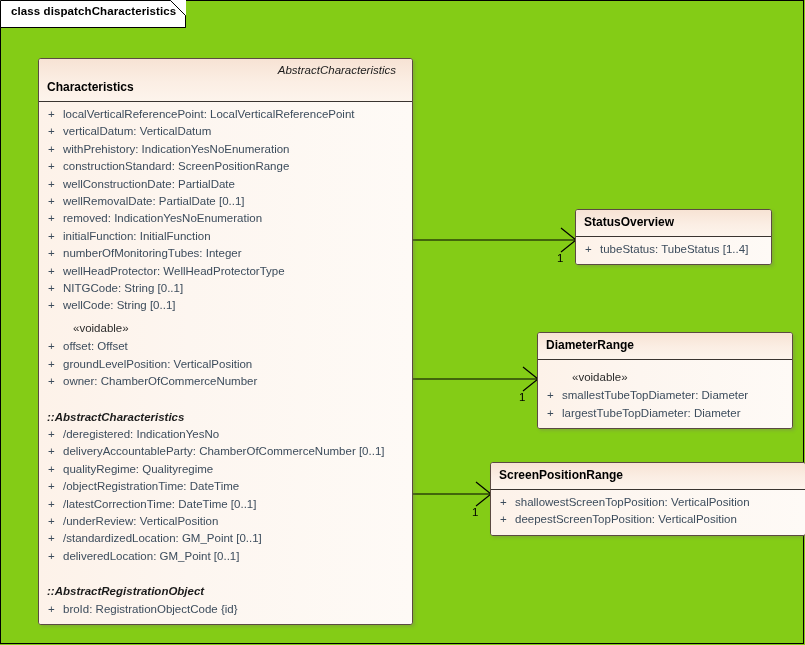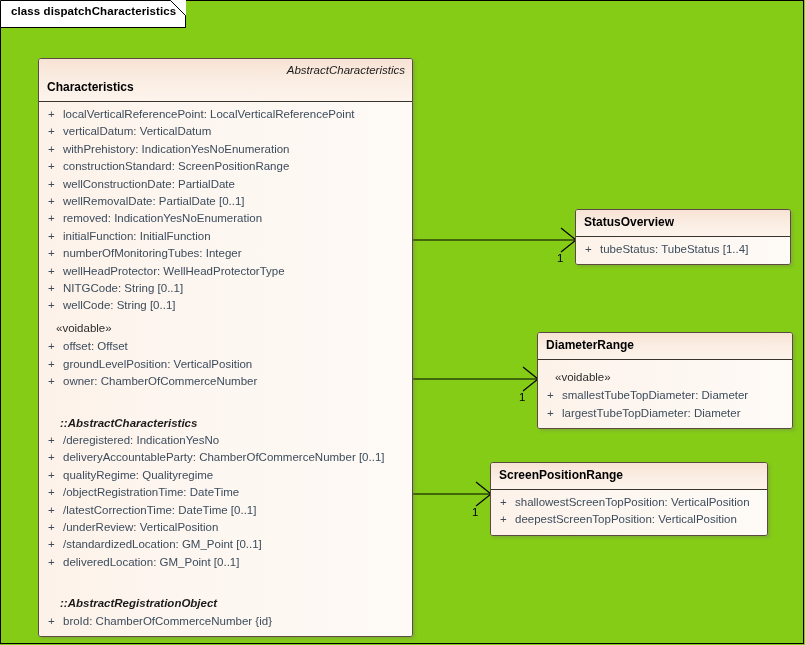--- a/index.html
+++ b/index.html
@@ -63,21 +63,21 @@
     box-sizing: border-box;
     border: 1px solid #5b4a42;
     border-radius: 3px;
     background: #fdf6f0;
     box-shadow: 2px 2px 3px rgba(120,110,105,0.28);
     overflow: hidden;
   }
   .uml-header {
     background: linear-gradient(to bottom, #f7e3d4 0%, #fbeee4 55%, #fdf4ec 100%);
     border-bottom: 1px solid #3a3430;
-    padding: 3px 7px 5px 8px;
+    padding: 3px 16px 5px 8px;
     box-sizing: border-box;
   }
   .uml-parent {
     text-align: right;
     font-style: italic;
     font-size: 11.5px;
     color: #1b1b1b;
     line-height: 16px;
     white-space: nowrap;
   }
@@ -109,33 +109,33 @@
     box-sizing: border-box;
     color: #3c4c5c;
   }
   .attr-text {
     flex: 1 1 auto;
   }
   .stereotype-row {
     font-size: 11.5px;
     line-height: 17.4px;
     color: #2b2b2b;
-    padding-left: 17px;
+    padding-left: 34px;
     margin-top: 5px;
     margin-bottom: 1px;
     white-space: nowrap;
   }
   .section-row {
     font-size: 11.5px;
     line-height: 17.4px;
     color: #1b1b1b;
     font-style: italic;
     font-weight: bold;
-    padding-left: 21px;
-    margin-top: 24px;
+    padding-left: 8px;
+    margin-top: 18px;
     white-space: nowrap;
   }
 
   
   .connector-layer {
     position: absolute;
     left: 0;
     top: 0;
     width: 805px;
     height: 645px;
@@ -281,26 +281,26 @@
           <span class="attr-vis">+</span>
           <span class="attr-text">/standardizedLocation: GM_Point [0..1]</span>
         </div>
         <div class="attr-row">
           <span class="attr-vis">+</span>
           <span class="attr-text">deliveredLocation: GM_Point [0..1]</span>
         </div>
         <div class="section-row">::AbstractRegistrationObject</div>
         <div class="attr-row">
           <span class="attr-vis">+</span>
-          <span class="attr-text">broId: ChamberOfCommerceNumber {id}</span>
+          <span class="attr-text">broId: RegistrationObjectCode {id}</span>
         </div>
       </div>
   </div>
 
-  <div class="uml-class" id="class-status-overview" style="left:575px; top:209px; width:216px;">
+  <div class="uml-class" id="class-status-overview" style="left:575px; top:209px; width:197px;">
     <div class="uml-header">
       <div class="uml-name">StatusOverview</div>
     </div>
     <div class="uml-body" id="body-status-overview">
         <div class="attr-row">
           <span class="attr-vis">+</span>
           <span class="attr-text">tubeStatus: TubeStatus [1..4]</span>
         </div>
       </div>
   </div>
@@ -315,21 +315,21 @@
           <span class="attr-vis">+</span>
           <span class="attr-text">smallestTubeTopDiameter: Diameter</span>
         </div>
         <div class="attr-row">
           <span class="attr-vis">+</span>
           <span class="attr-text">largestTubeTopDiameter: Diameter</span>
         </div>
       </div>
   </div>
 
-  <div class="uml-class" id="class-screen-position-range" style="left:490px; top:462px; width:278px;">
+  <div class="uml-class" id="class-screen-position-range" style="left:490px; top:462px; width:316px;">
     <div class="uml-header">
       <div class="uml-name">ScreenPositionRange</div>
     </div>
     <div class="uml-body" id="body-screen-position-range">
         <div class="attr-row">
           <span class="attr-vis">+</span>
           <span class="attr-text">shallowestScreenTopPosition: VerticalPosition</span>
         </div>
         <div class="attr-row">
           <span class="attr-vis">+</span>

